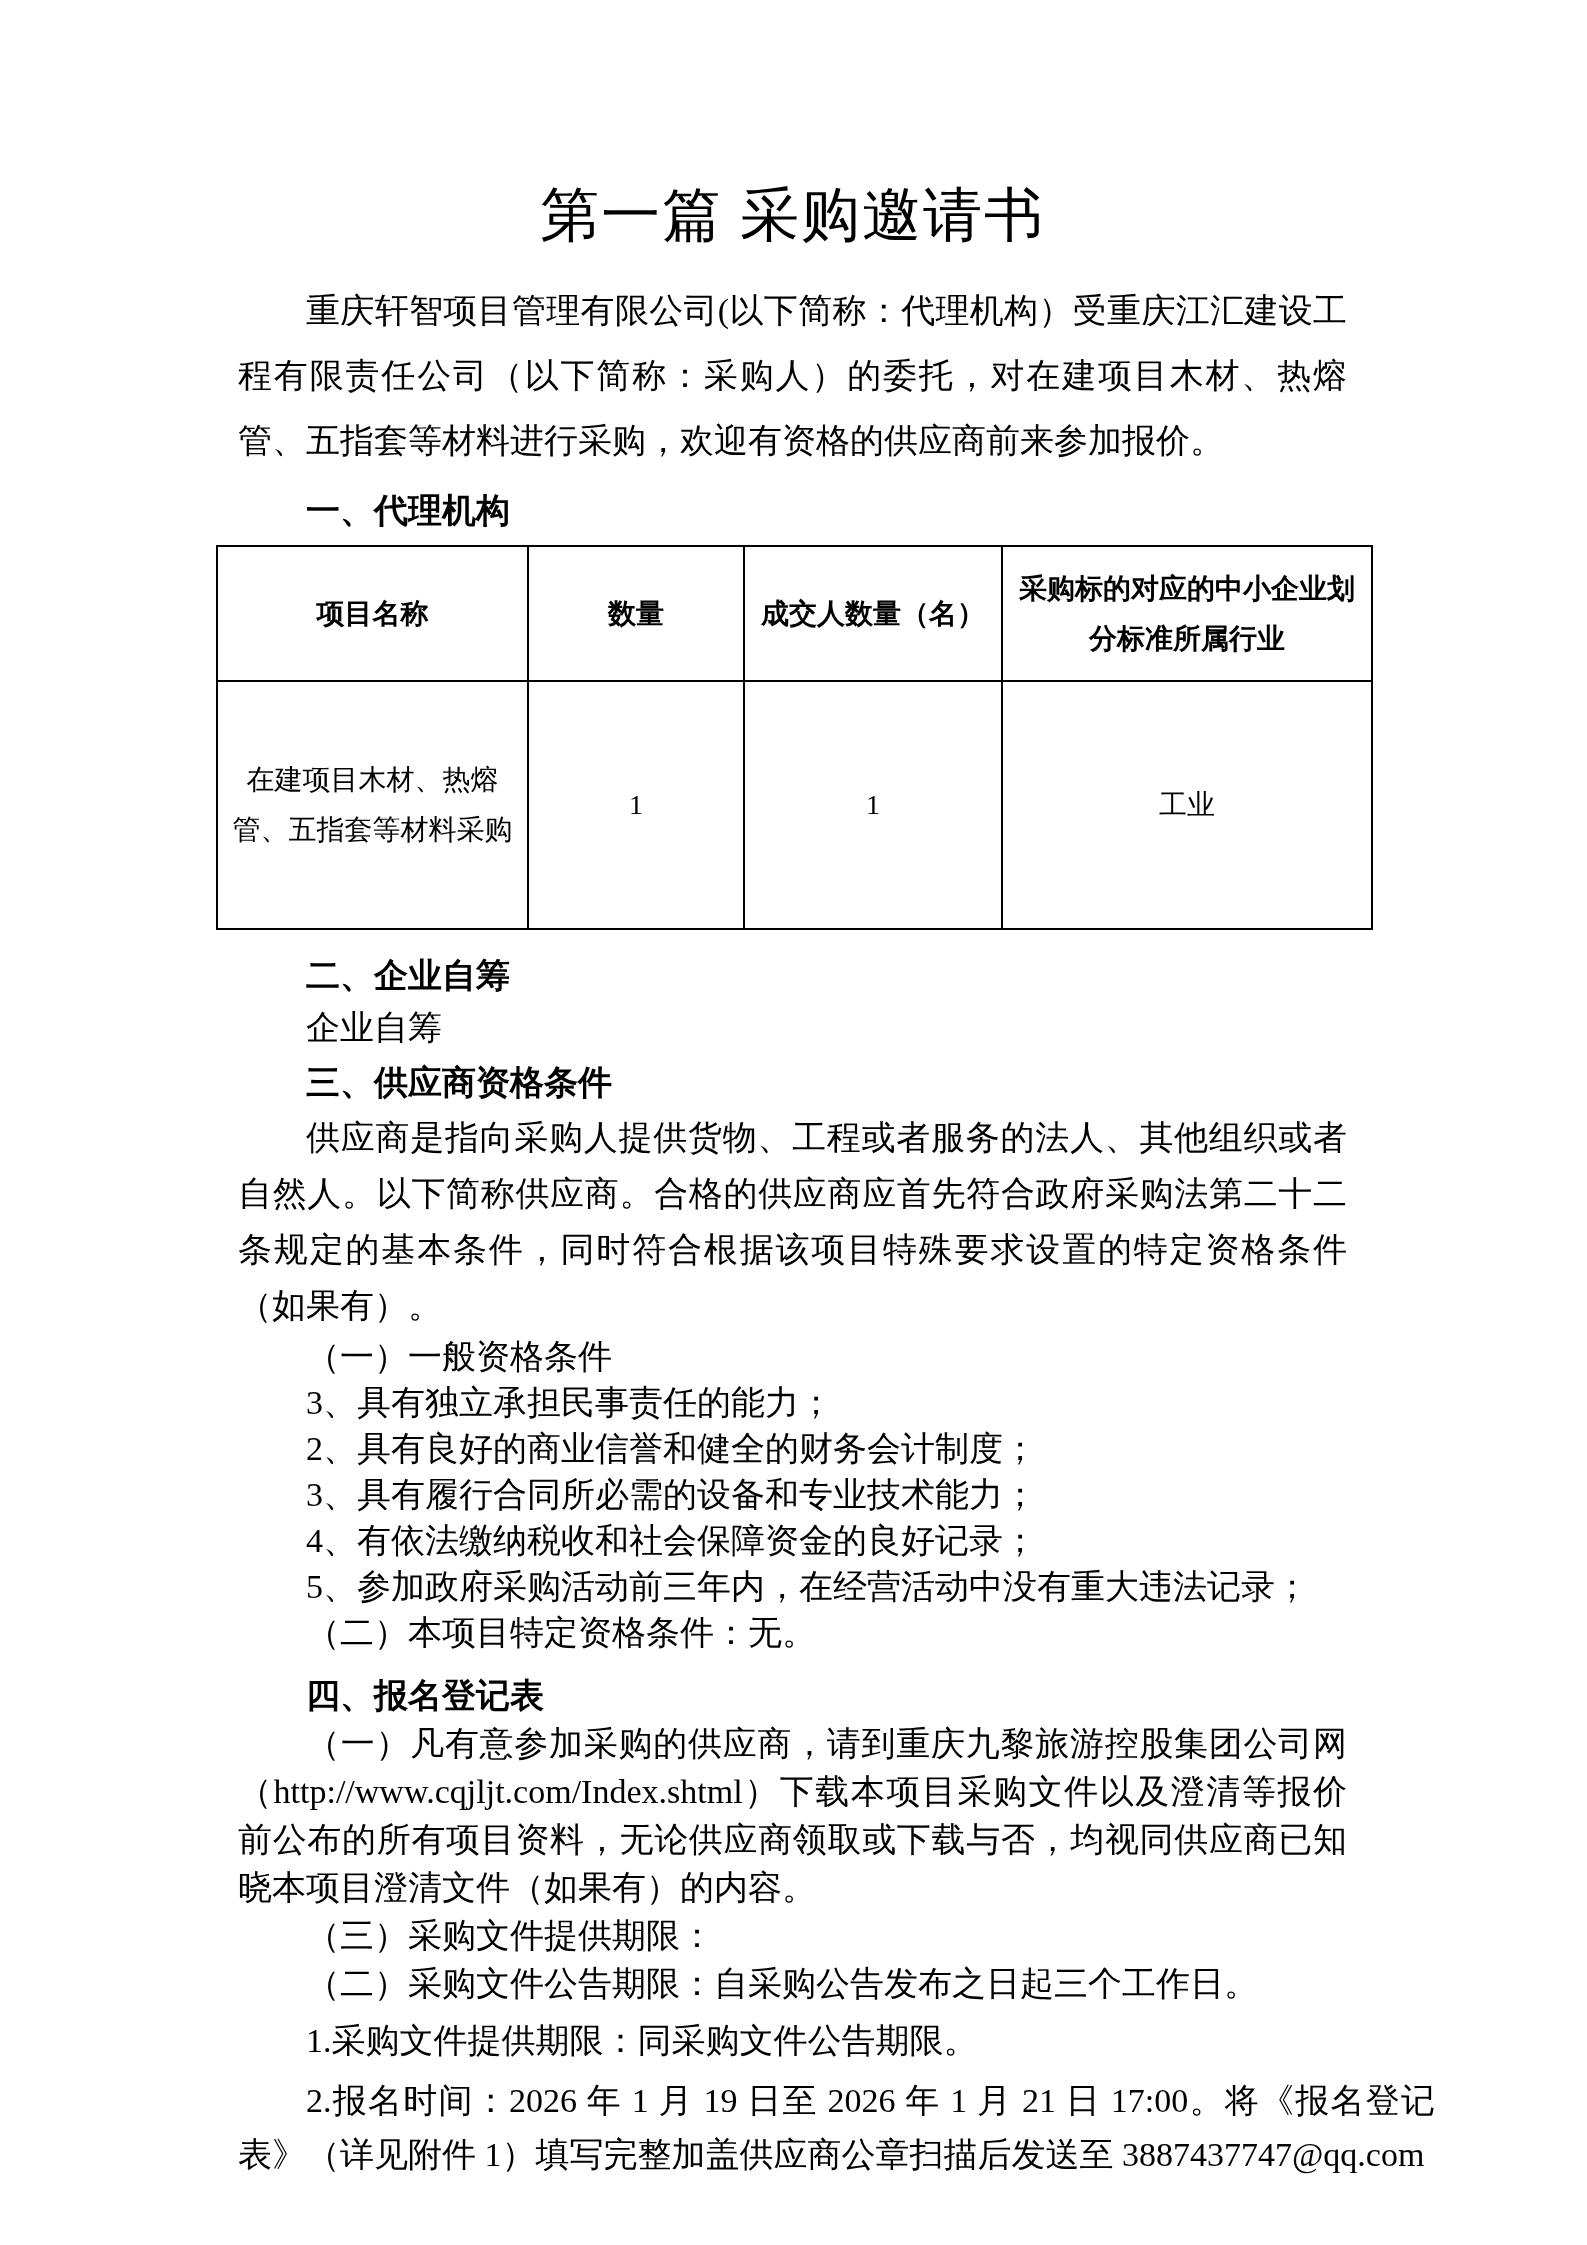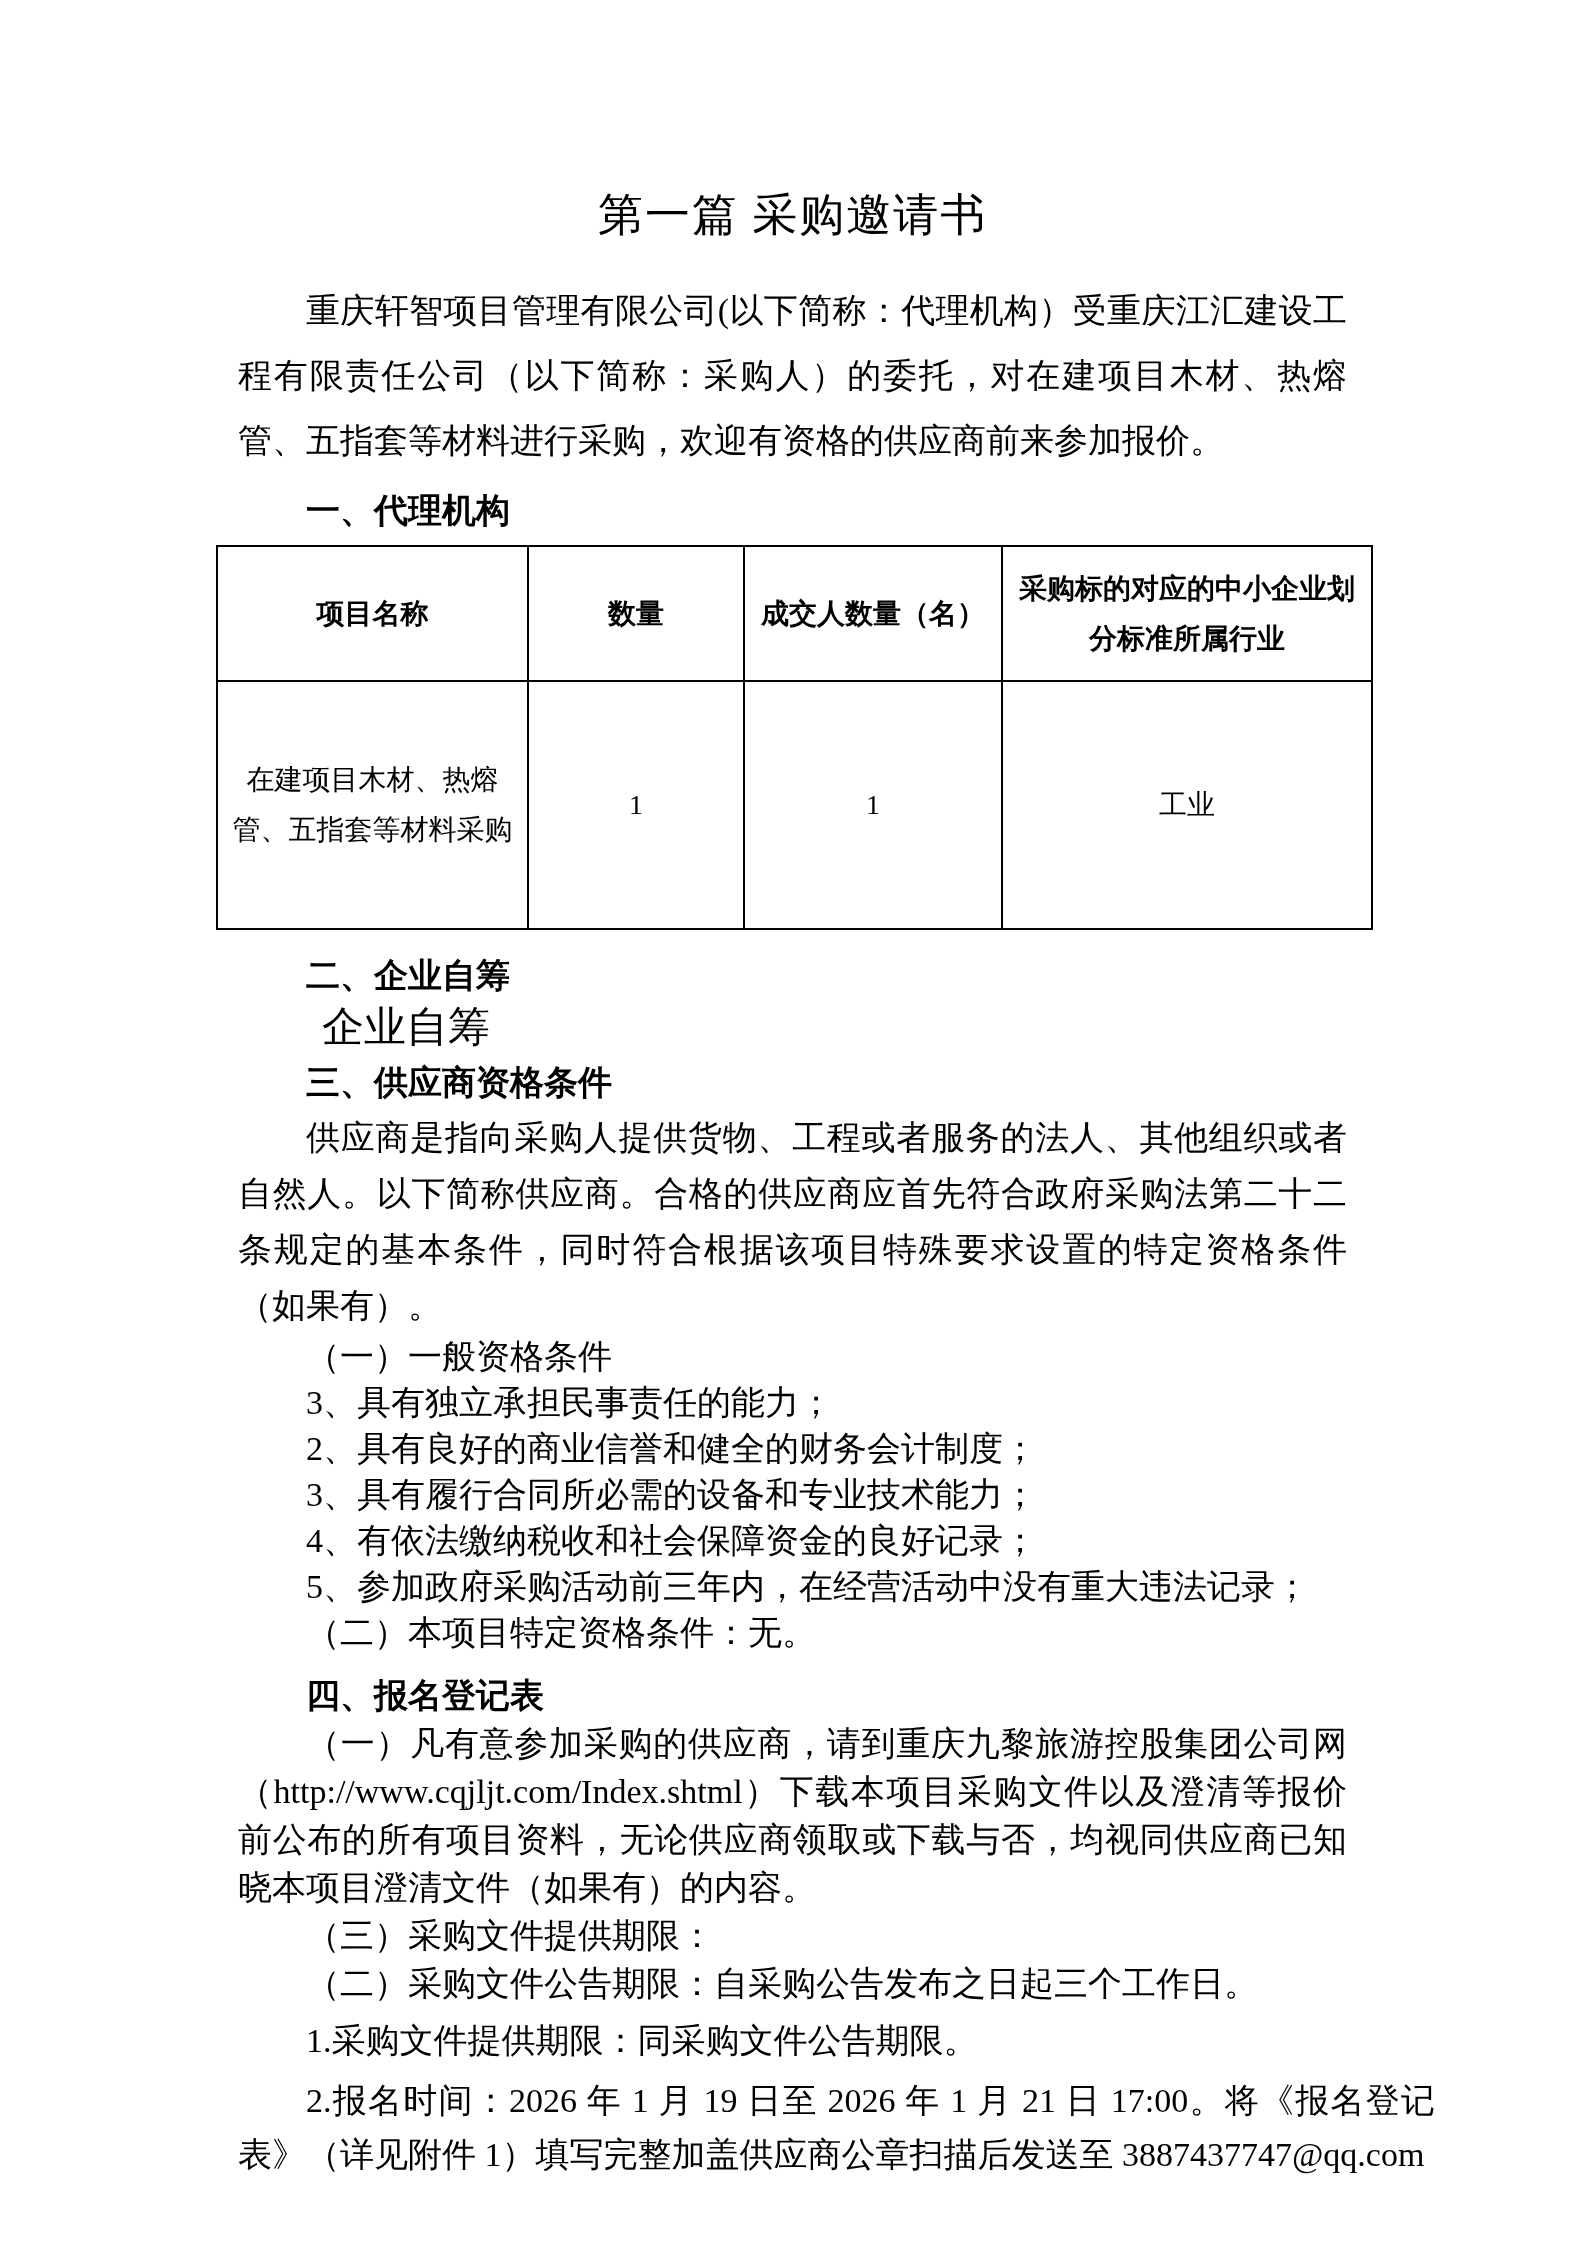--- a/index.html
+++ b/index.html
@@ -9,21 +9,21 @@
     background:#ffffff;
     color:#000000;
     font-family:"Liberation Serif","DejaVu Serif",serif;
     box-sizing:border-box;
     padding:185px 240px 0 238px;
     overflow:hidden;
   }
   .doc-title {
     margin:0;
     text-align:center;
-    font-size:45px;
+    font-size:59px;
     font-weight:400;
     line-height:60px;
     letter-spacing:2px;
   }
   .para {
     margin:0;
     font-size:34px;
     text-align:justify;
     text-justify:inter-ideograph;
   }
@@ -34,21 +34,21 @@
   .lh48 { line-height:48px; }
   .heading {
     margin:0;
     font-size:34px;
     font-weight:bold;
     line-height:48px;
     padding-left:2em;
   }
   .line {
     margin:0;
-    font-size:42px;
+    font-size:34px;
     line-height:55px;
     padding-left:2em;
   }
   .item {
     margin:0;
     font-size:34px;
     line-height:46px;
     padding-left:2em;
   }
   .mt8  { margin-top:8px; }

